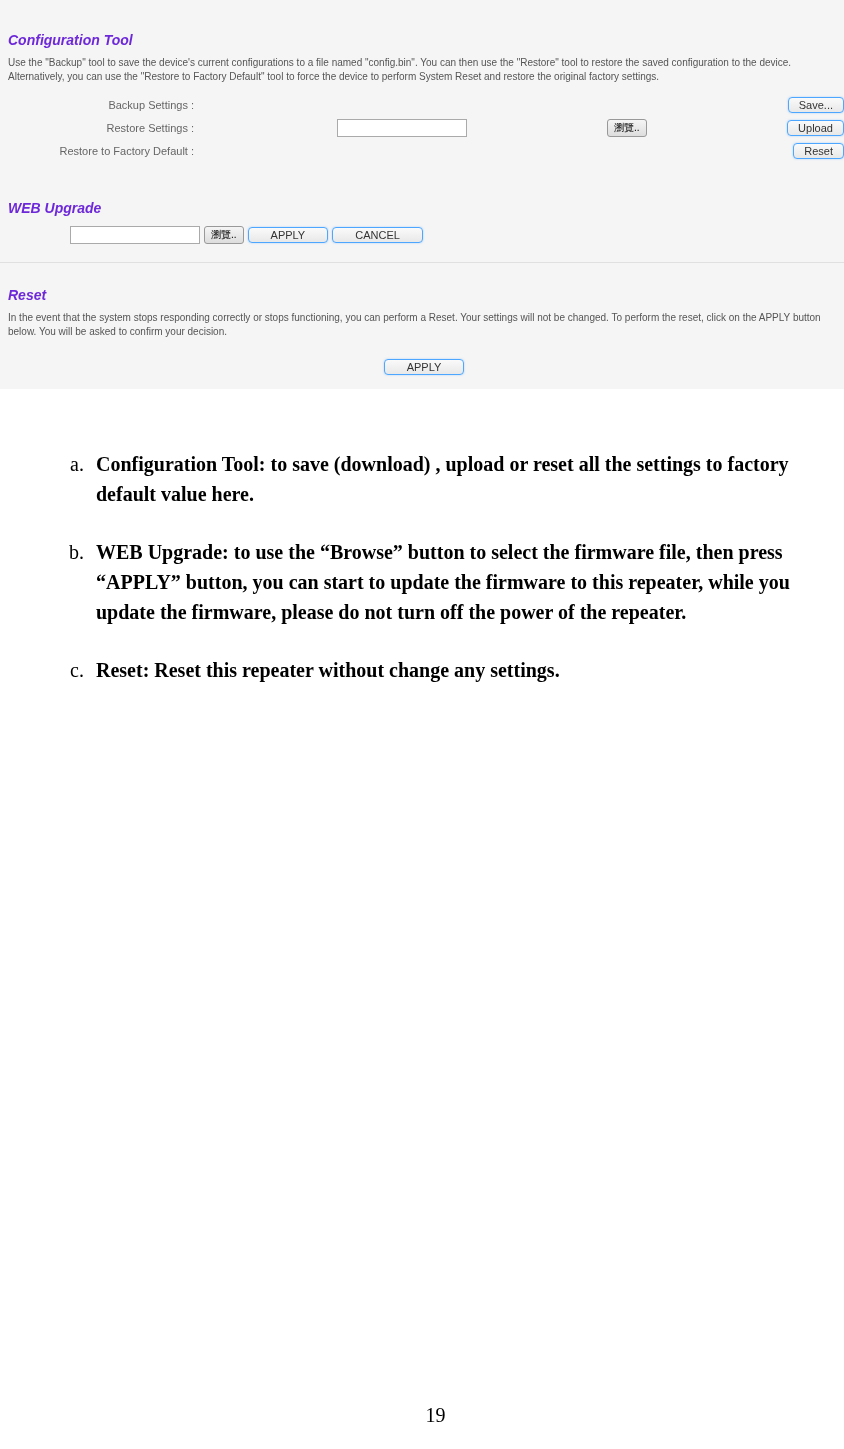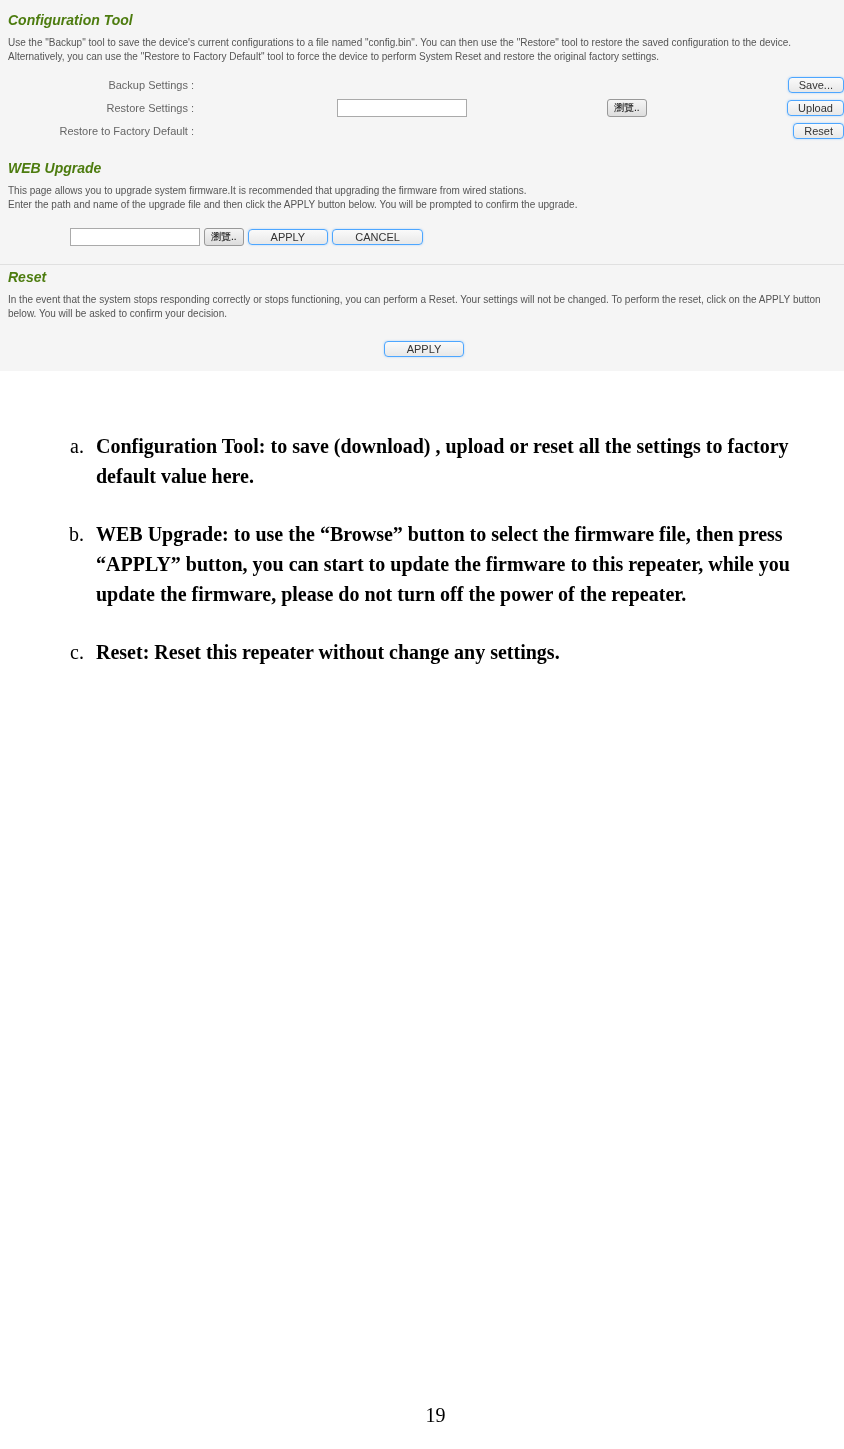--- a/index.html
+++ b/index.html
@@ -5,25 +5,26 @@
     * { margin: 0; padding: 0; box-sizing: border-box; }
     body { width: 844px; height: 1449px; font-family: Arial, sans-serif; background: #fff; position: relative; }
     
     .screenshot-area {
       width: 844px;
       background: #f5f5f5;
       padding: 8px 0 0 0;
     }
     
     .section-title {
-      color: #4d7c0f;
+      color: #6d28d9;
       font-size: 14px;
       font-weight: bold;
       font-style: italic;
       padding: 4px 8px;
+      margin-top: 20px;
     }
     
     .section-desc {
       color: #555;
       font-size: 10px;
       padding: 4px 8px 10px 8px;
       line-height: 1.4;
     }
     
     .form-row {
@@ -151,22 +152,20 @@
   </div>
 
   <div class="form-row">
     <span class="form-label">Restore to Factory Default :</span>
     <button class="btn">Reset</button>
   </div>
 
   <div style="height:14px"></div>
 
   <div class="section-title">WEB Upgrade</div>
-  <div class="section-desc" style="white-space:pre-line">This page allows you to upgrade system firmware.It is recommended that upgrading the firmware from wired stations.
-Enter the path and name of the upgrade file and then click the APPLY button below. You will be prompted to confirm the upgrade.</div>
 
   <div class="upgrade-row">
     <input type="text" class="text-input" style="">
     <button class="browse-btn">瀏覽..</button>
     <button class="btn btn-wide">APPLY</button>
     <button class="btn btn-wide">CANCEL</button>
   </div>
 
   <div class="divider-line"></div>
 

